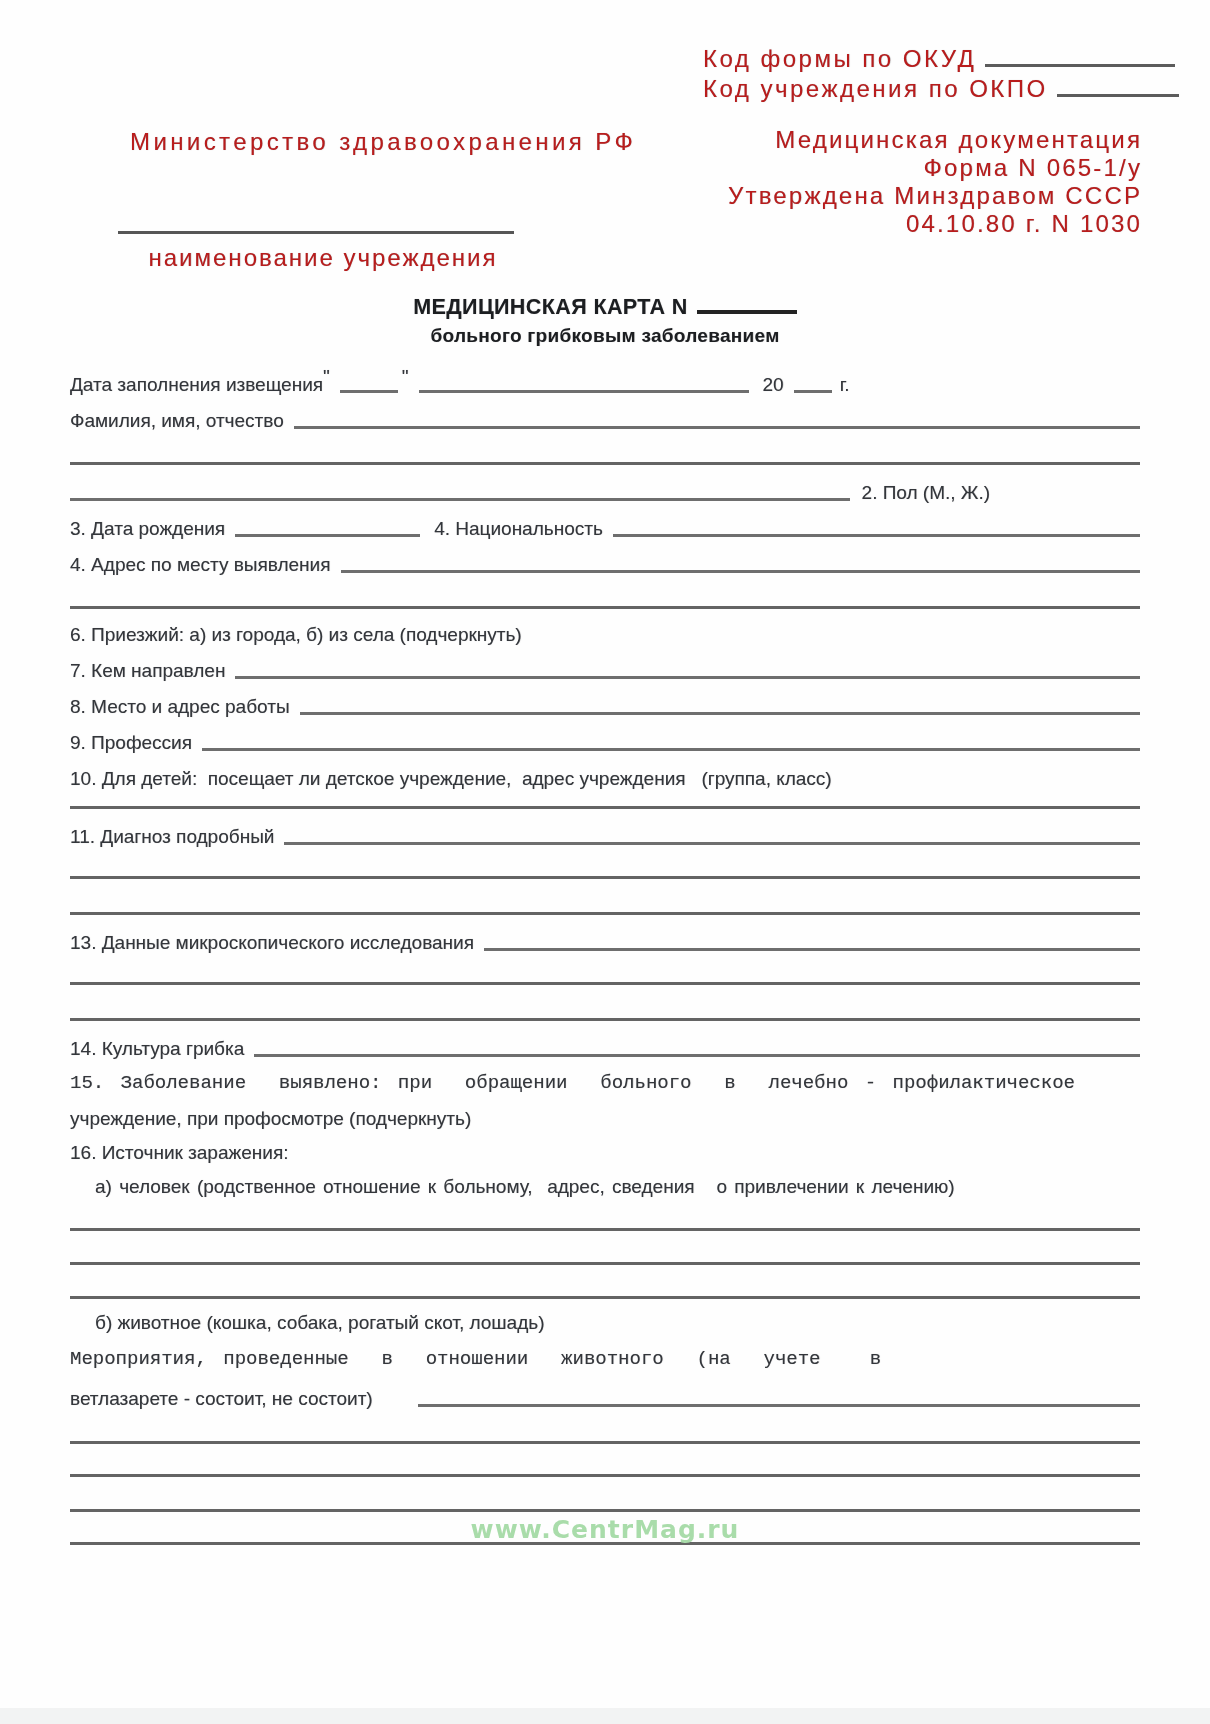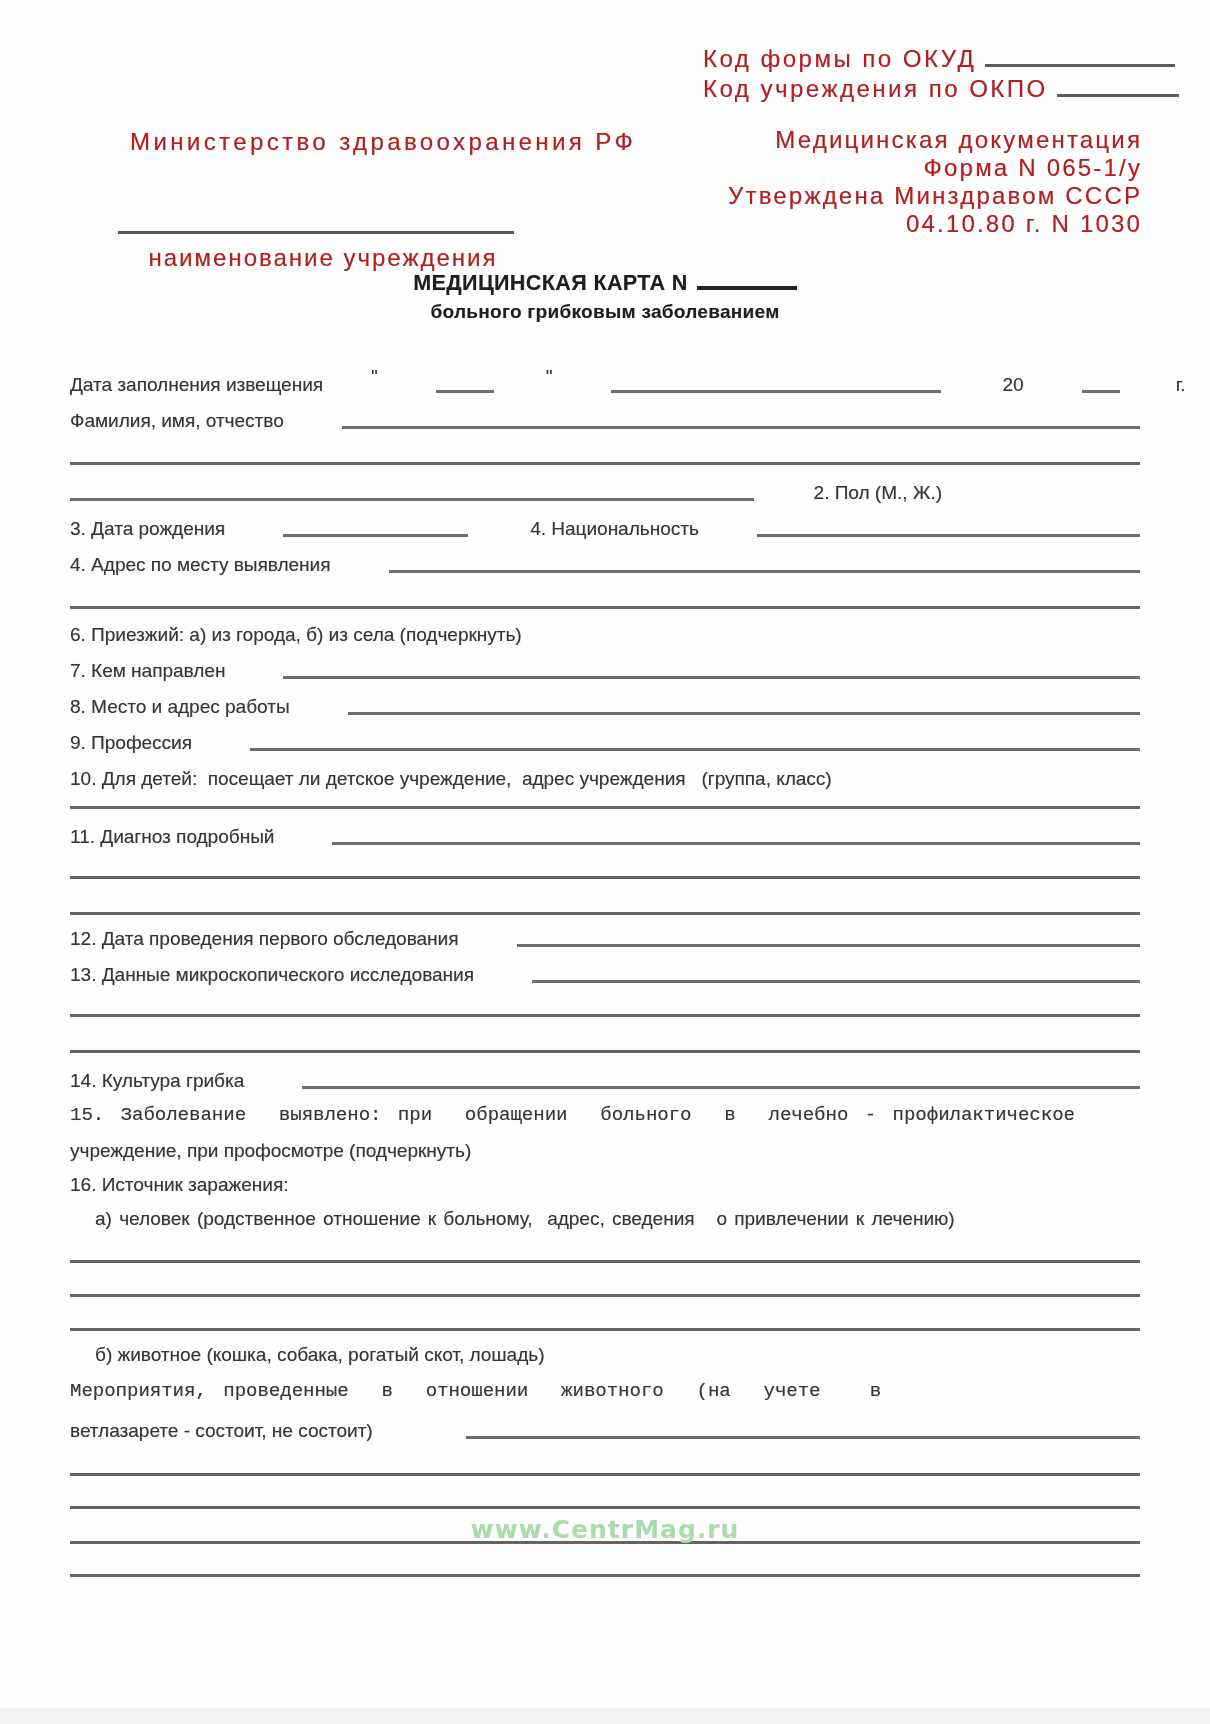--- a/index.html
+++ b/index.html
@@ -28,27 +28,27 @@
   }
   .okud-block{position:absolute;left:703px;top:44px;line-height:30px;letter-spacing:2.5px;white-space:nowrap;}
   .okud-block .hline{display:inline-block;border-bottom:3px solid #5c5c5c;height:14px;}
   .ministry{position:absolute;left:130px;top:128px;letter-spacing:3.4px;white-space:nowrap;}
   .doc-block{position:absolute;left:728px;top:126px;line-height:28px;letter-spacing:2.2px;white-space:nowrap;text-align:right;}
   .doc-block .indent{padding-left:44px;}
   .inst-block{position:absolute;left:118px;top:205px;width:410px;text-align:center;}
   .inst-line{border-bottom:3px solid #565656;height:26px;width:396px;}
   .inst-caption{letter-spacing:2px;padding-top:10px;}
   
-  .title-block{position:absolute;left:0;top:268px;width:1210px;text-align:center;color:#1c1e21;}
+  .title-block{position:absolute;left:0;top:292px;width:1210px;text-align:center;color:#1c1e21;}
   .title-main{font-size:21.5px;font-weight:bold;letter-spacing:0.4px;line-height:30px;}
   .title-main .num-line{display:inline-block;width:100px;border-bottom:4px solid #232323;height:16px;margin-left:9px;}
   .title-sub{font-size:19px;font-weight:bold;letter-spacing:0.3px;line-height:28px;}
   
   .form{position:absolute;left:70px;top:362px;width:1070px;font-size:19px;}
-  .row{display:flex;align-items:flex-end;height:36px;gap:48px;}
+  .row{display:flex;align-items:flex-end;height:36px;}
   .lbl,.txt,.q{white-space:pre;padding-bottom:2px;}
   .fill{flex:1 1 auto;border-bottom:3px solid #6e6e6e;margin:0 0 5px 10px;}
   .fill.fixed{flex:0 0 auto;}
   .row.blank .fill{margin-left:0;border-bottom-color:#646464;}
   .spacer{flex:0 0 auto;border:none;}
   .ws{word-spacing:5px;font-family:Liberation Mono, monospace;}
   .ws2{word-spacing:2px;}
   .ind{padding-left:25px;}
   .q{padding-bottom:10px;}
   
@@ -165,24 +165,20 @@
       <span class="fill"></span>
     </div>
 
     <div class="row blank" style="height:34px">
         <span class="fill"></span>
       </div>
     <div class="row blank">
         <span class="fill"></span>
       </div>
 
-    <div class="row" style="height:32px">
-      <span class="lbl">12. Дата проведения первого обследования</span>
-      <span class="fill"></span>
-    </div>
 
     <div class="row">
       <span class="lbl">13. Данные микроскопического исследования</span>
       <span class="fill"></span>
     </div>
 
     <div class="row blank" style="height:34px">
         <span class="fill"></span>
       </div>
     <div class="row blank">

